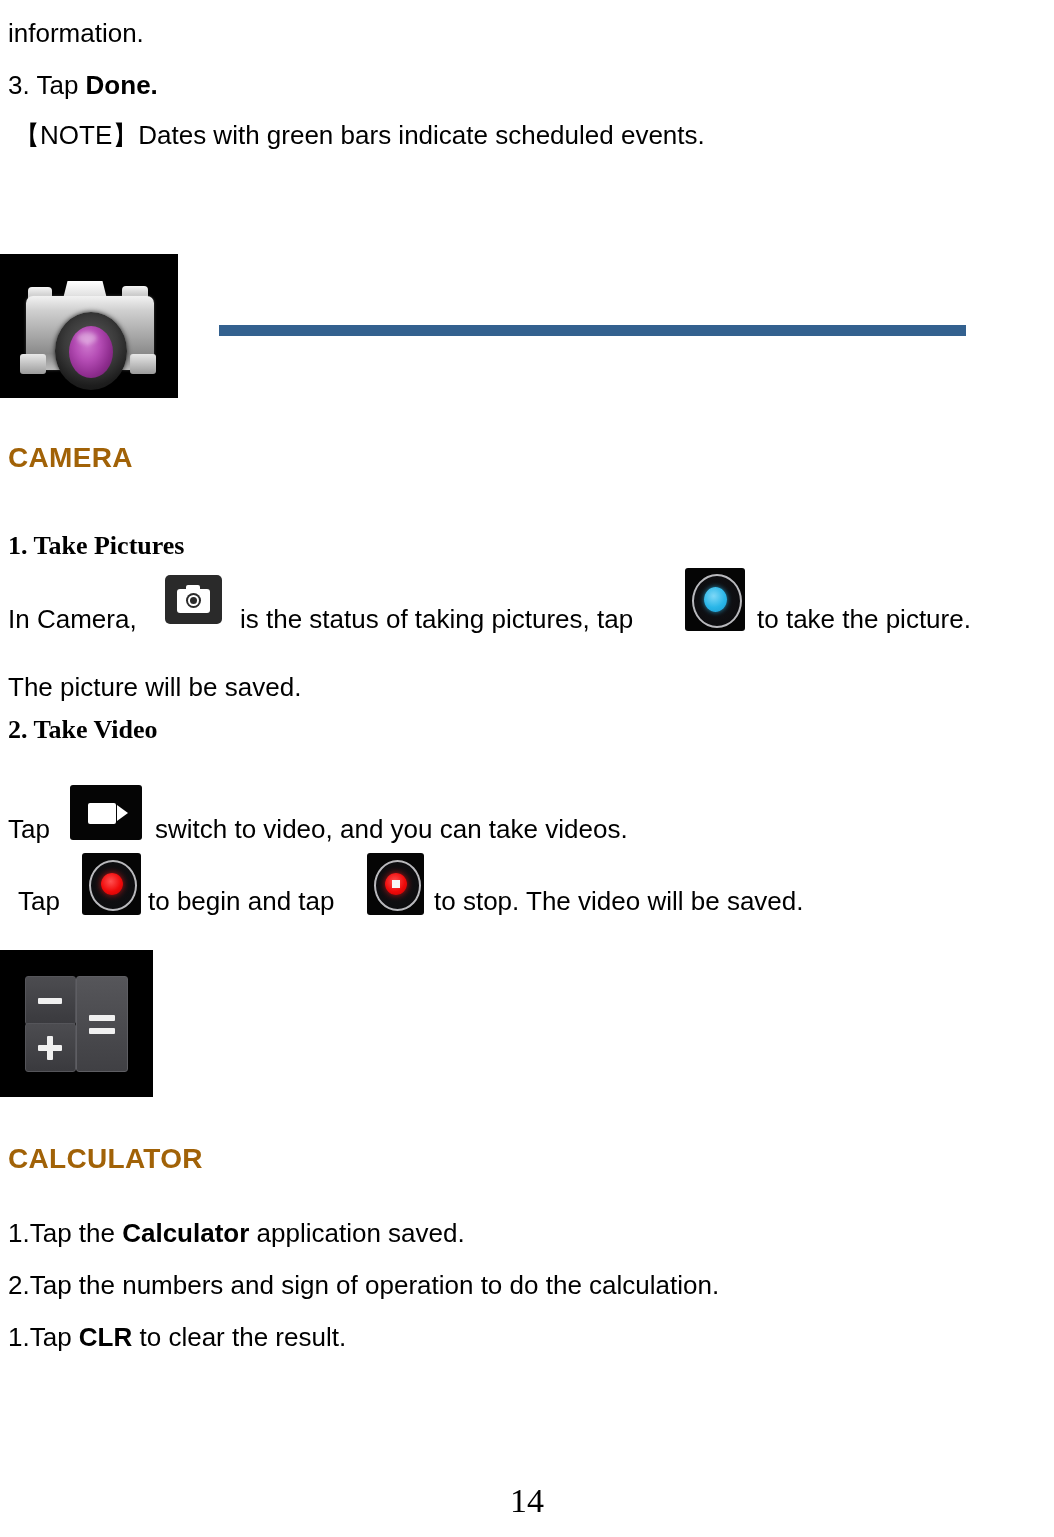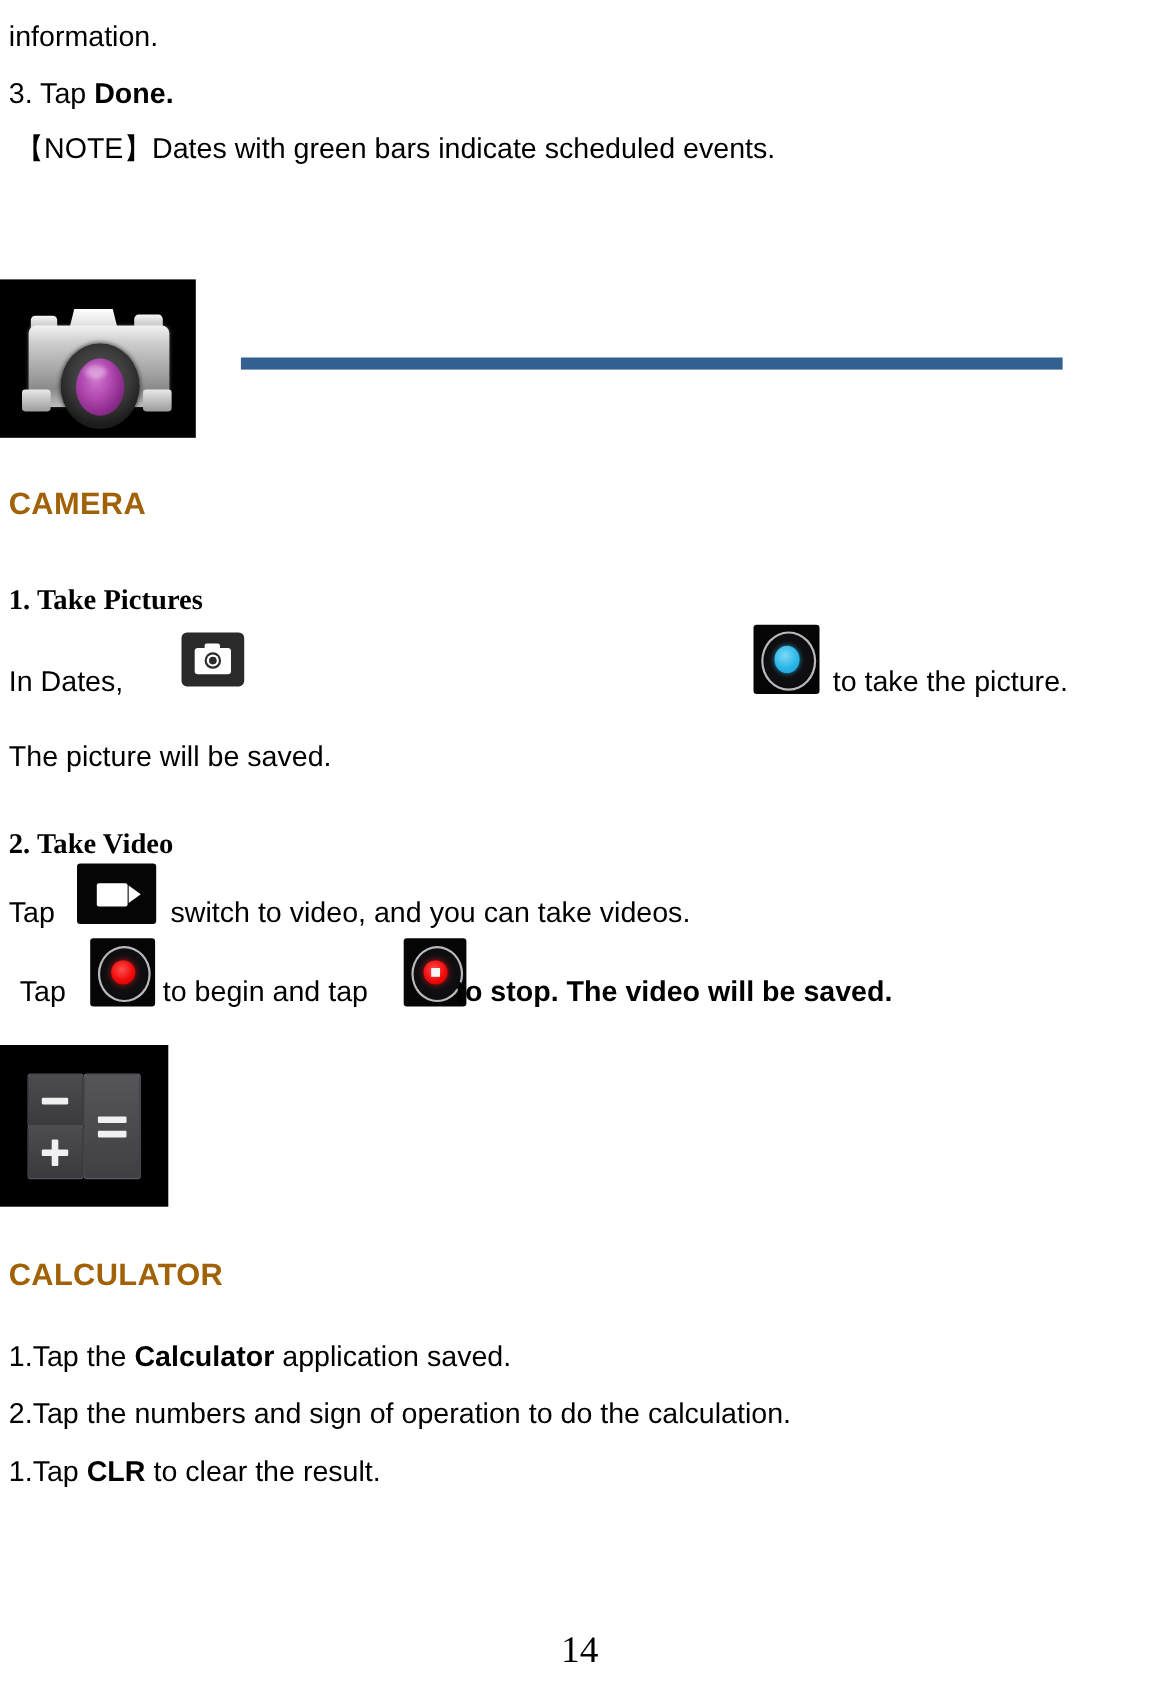--- a/index.html
+++ b/index.html
@@ -255,41 +255,42 @@
       <div class="slr-lens-hi"></div>
     </div>
   </div>
 
   <div class="accent-rule" style="left:219px; top:325px; width:747px; height:11px;"></div>
 
   <div class="heading" style="left:8px; top:442px; font-size:28px;">CAMERA</div>
 
   <div class="ptext bold" style="left:8px; top:531px;">1. Take Pictures</div>
 
-  <div class="ptext" style="left:8px; top:604px;">In Dates,</div>
+  <div class="ptext" style="left:8px; top:604px;">In Camera,</div>
 
   <div class="inline-icon ii-dark" style="left:165px; top:575px; width:57px; height:49px;">
     <div class="glyph-cam-top" style="left:21px; top:10px; width:14px; height:5px;"></div>
     <div class="glyph-cam-body" style="left:12px; top:14px; width:33px; height:24px;"></div>
     <div class="glyph-cam-hole" style="left:21px; top:18px; width:15px; height:15px;"></div>
     <div class="glyph-cam-hole2" style="left:23px; top:20px; width:11px; height:11px;"></div>
     <div class="glyph-cam-core" style="left:25px; top:22px; width:7px; height:7px;"></div>
   </div>
 
+  <div class="ptext" style="left:240px; top:604px;">is the status of taking pictures, tap</div>
 
   <div class="inline-icon ii-black" style="left:685px; top:568px; width:60px; height:63px;">
     <div class="ring-outer" style="left:7px; top:6px; width:46px; height:50px;"></div>
     <div class="dot-blue" style="left:19px; top:19px; width:23px; height:25px;"></div>
   </div>
 
   <div class="ptext" style="left:757px; top:604px;">to take the picture.</div>
 
   <div class="ptext" style="left:8px; top:672px;">The picture will be saved.</div>
 
-  <div class="ptext bold" style="left:8px; top:752px;">2. Take Video</div>
+  <div class="ptext bold" style="left:8px; top:715px;">2. Take Video</div>
 
   <div class="ptext" style="left:8px; top:814px;">Tap</div>
 
   <div class="inline-icon ii-black" style="left:70px; top:785px; width:72px; height:55px;">
     <div class="glyph-vid-box" style="left:18px; top:18px; width:28px; height:21px;"></div>
     <div class="glyph-vid-lens" style="left:47px; top:20px;"></div>
   </div>
 
   <div class="ptext" style="left:155px; top:814px;">switch to video, and you can take videos.</div>
 
@@ -301,21 +302,21 @@
   </div>
 
   <div class="ptext" style="left:148px; top:886px;">to begin and tap</div>
 
   <div class="inline-icon ii-black" style="left:367px; top:853px; width:57px; height:62px;">
     <div class="ring-outer" style="left:7px; top:7px; width:43px; height:47px;"></div>
     <div class="dot-red" style="left:18px; top:20px; width:22px; height:22px;"></div>
     <div class="stop-square" style="left:25px; top:27px; width:8px; height:8px;"></div>
   </div>
 
-  <div class="ptext" style="left:414px; top:886px;font-weight:bold;">to stop. The video will be saved.</div>
+  <div class="ptext" style="left:434px; top:886px;">to stop. The video will be saved.</div>
 
   <div class="app-icon" style="left:0px; top:950px; width:153px; height:147px;">
 
     <div class="calc-keyL" style="left:25px; top:26px; width:49px; height:47px;">
       <div class="glyph-bar" style="left:12px; top:21px; width:24px; height:6px;"></div>
     </div>
 
     <div class="calc-keyL" style="left:25px; top:73px; width:49px; height:47px;">
       <div class="glyph-bar" style="left:12px; top:21px; width:24px; height:6px;"></div>
       <div class="glyph-bar" style="left:21px; top:12px; width:6px; height:24px;"></div>

